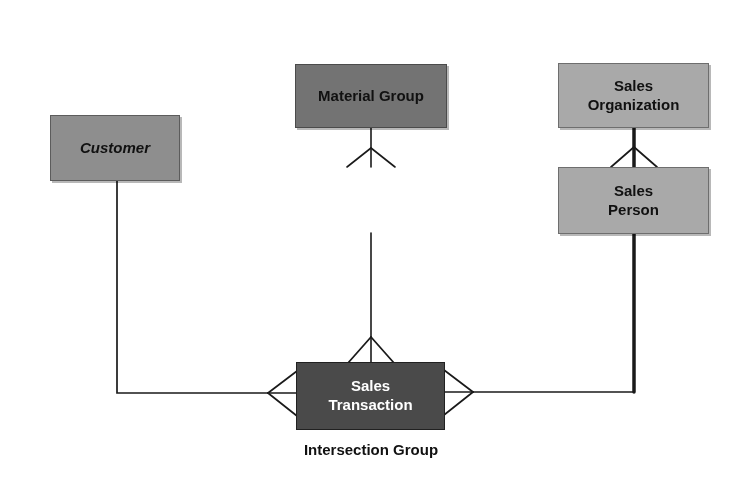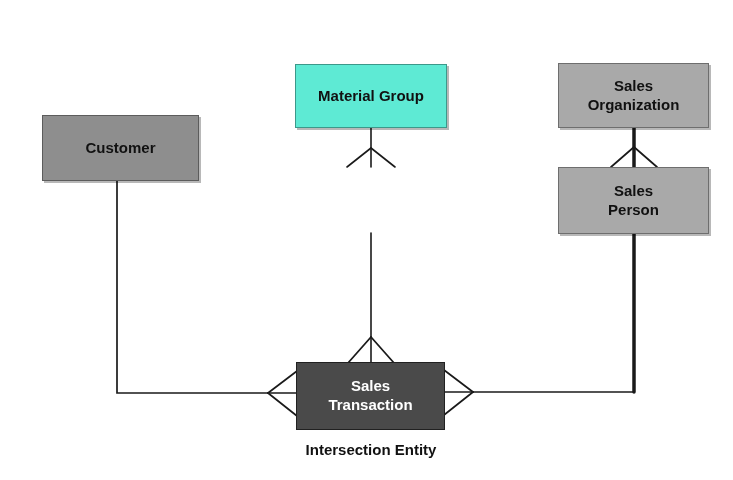--- a/index.html
+++ b/index.html
@@ -31,21 +31,21 @@
     text-align: center;
     font-weight: bold;
     font-size: 15px;
     line-height: 1.25;
     color: #111111;
     white-space: pre-line;
     border: 1px solid rgba(0,0,0,0.35);
     box-shadow: 2px 2px 0 rgba(0,0,0,0.28);
     box-sizing: border-box;
   }
-  .entity-customer       { left: 42px;  top: 115px; width: 157px; height: 66px; }
+  .entity-customer       { left: 50px;  top: 115px; width: 130px; height: 66px; font-style: italic; }
   .entity-material-group { left: 295px; top: 64px;  width: 152px; height: 64px; }
   .entity-material       { left: 295px; top: 167px; width: 152px; height: 66px; }
   .entity-sales-org      { left: 558px; top: 63px;  width: 151px; height: 65px; }
   .entity-sales-person   { left: 558px; top: 167px; width: 151px; height: 67px; }
   .entity-sales-transaction {
     left: 296px; top: 362px; width: 149px; height: 68px;
     border: 1px solid rgba(0,0,0,0.55);
     box-shadow: none;
   }
   .caption {
@@ -106,27 +106,27 @@
       <g stroke-width="1.7">
         <line x1="473" y1="392" x2="444" y2="392"></line>
         <line x1="473" y1="392" x2="444" y2="370"></line>
         <line x1="473" y1="392" x2="444" y2="415"></line>
       </g>
     </g>
   </svg>
 
   <div class="entity entity-customer" style="background: rgb(142, 142, 142);">Customer</div>
 
-  <div class="entity entity-material-group" style="background: #5eead4;">Material Group</div>
+  <div class="entity entity-material-group" style="background: #737373;">Material Group</div>
 
 
   <div class="entity entity-sales-org" style="background: rgb(169, 169, 169);">Sales
 Organization</div>
 
   <div class="entity entity-sales-person" style="background: rgb(169, 169, 169);">Sales
 Person</div>
 
   <div class="entity entity-sales-transaction" style="background: rgb(74, 74, 74); color: rgb(255, 255, 255);">Sales
 Transaction</div>
 
-  <div class="caption">Intersection Entity</div>
+  <div class="caption">Intersection Group</div>
 
 </div>
 
 </body></html>

